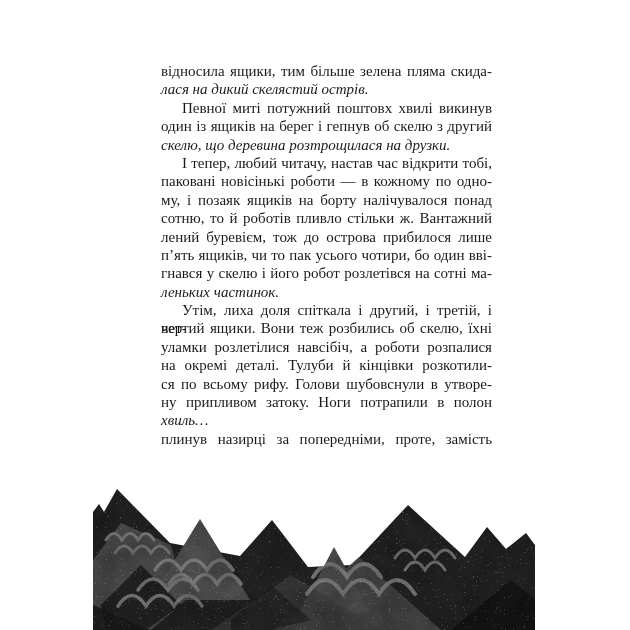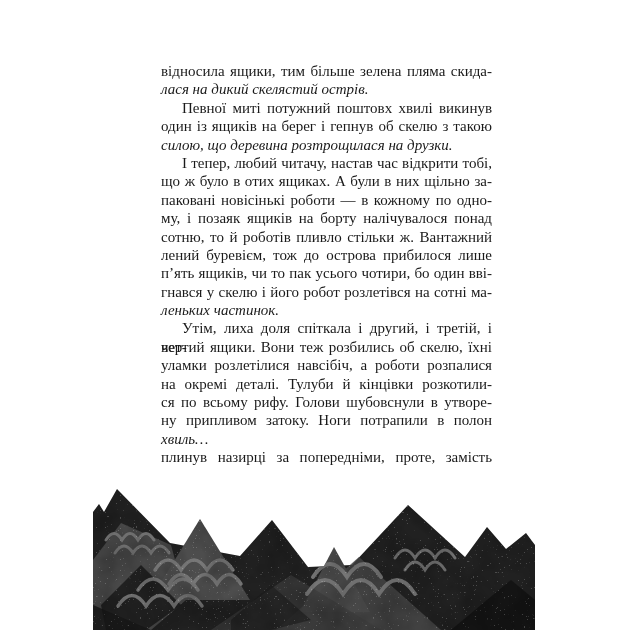--- a/index.html
+++ b/index.html
@@ -36,24 +36,23 @@
 </style>
 </head>
 <body>
 
 <div class="stage">
 
   <div class="text-block">
     <div class="tline">відносила ящики, тим більше зелена пляма скида-</div>
     <div class="tline end">лася на дикий скелястий острів.</div>
     <div class="tline ind">Певної миті потужний поштовх хвилі викинув</div>
-    <div class="tline">один із ящиків на берег і гепнув об скелю з такою</div>
-    <div class="tline end">силою, що деревина розтрощилася на друзки.</div>
+    <div class="tline">один із ящиків на берег і гепнув об скелю з другий</div>
+    <div class="tline end">скелю, що деревина розтрощилася на друзки.</div>
     <div class="tline ind">І тепер, любий читачу, настав час відкрити тобі,</div>
-    <div class="tline">що ж було в отих ящиках. А були в них щільно за-</div>
     <div class="tline">паковані новісінькі роботи — в кожному по одно-</div>
     <div class="tline">му, і позаяк ящиків на борту налічувалося понад</div>
     <div class="tline">сотню, то й роботів пливло стільки ж. Вантажний</div>
     <div class="tline">лений буревієм, тож до острова прибилося лише</div>
     <div class="tline">п’ять ящиків, чи то пак усього чотири, бо один вві-</div>
     <div class="tline">гнався у скелю і його робот розлетівся на сотні ма-</div>
     <div class="tline end">леньких частинок.</div>
     <div class="tline ind">Утім, лиха доля спіткала і другий, і третій, і чет-</div>
     <div class="tline">вертий ящики. Вони теж розбились об скелю, їхні</div>
     <div class="tline">уламки розлетілися навсібіч, а роботи розпалися</div>

